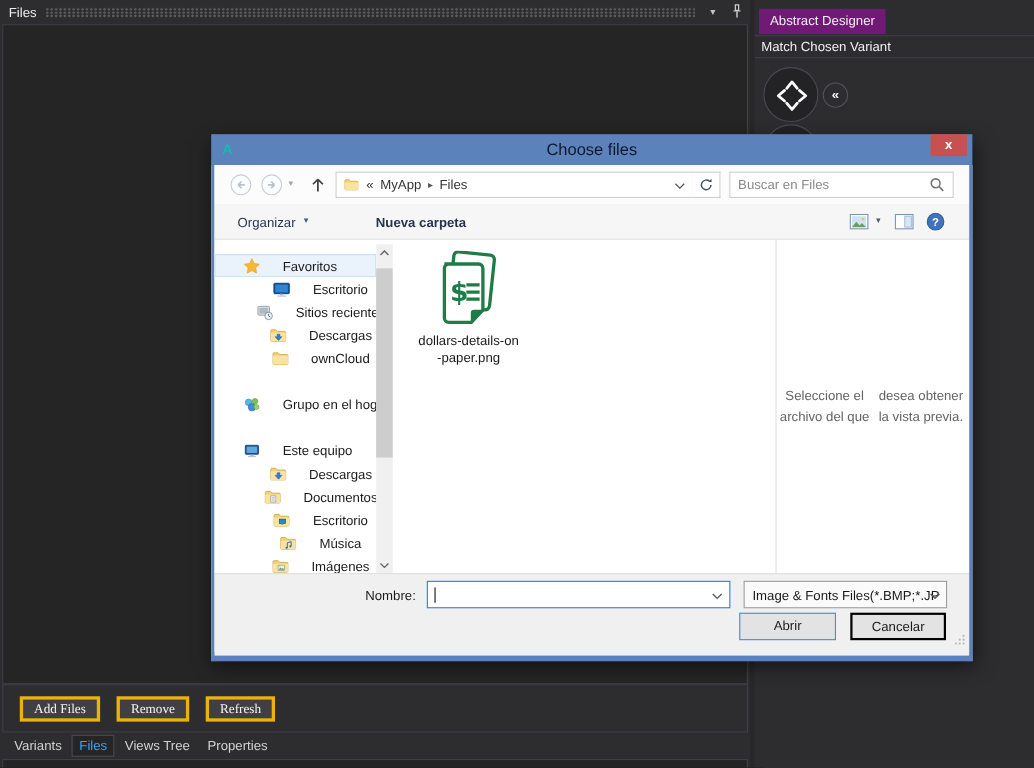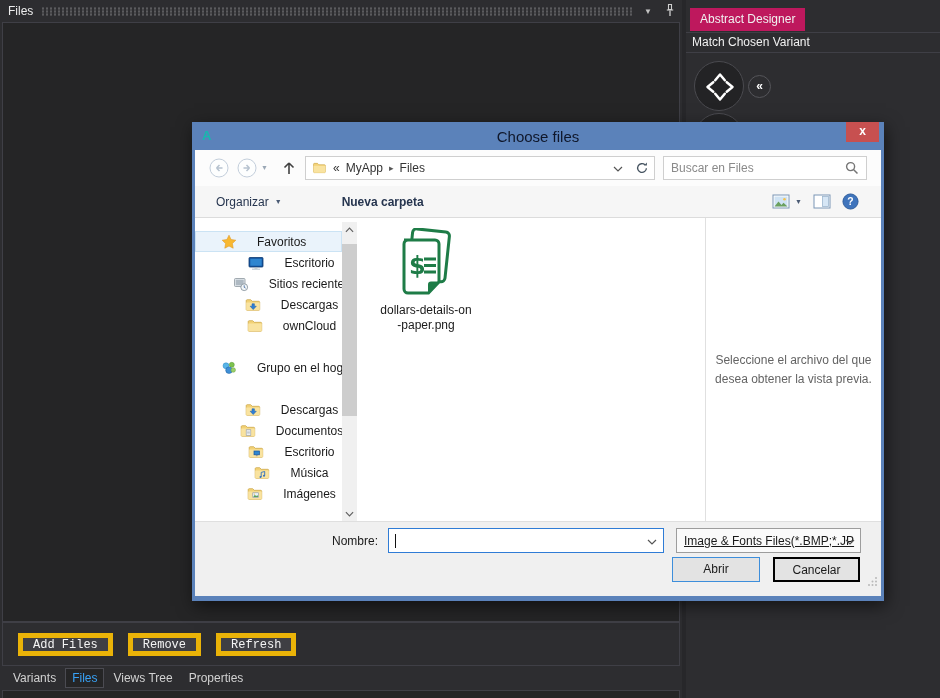--- a/index.html
+++ b/index.html
@@ -15,33 +15,33 @@
   #left-header .ptitle { font-size:12px; color:#ececec; }
   #left-header .dots { flex:1; height:9px; margin-top:1px;
     background-image:radial-gradient(circle, #5b5b5e 1px, transparent 1.3px);
     background-size:4px 3px; }
   #left-header .hchev { font-size:8px; color:#c2c2c2; padding:0 4px; }
   #left-content { position:absolute; left:2px; top:22px; width:678px; height:600px;
     background:#252526; border:1px solid #3f3f46; }
   #left-btnbar { position:absolute; left:2px; top:622px; width:678px; height:44px;
     background:#2d2d30; border:1px solid #3f3f46; display:flex; align-items:center;
     padding-left:15px; gap:15px; }
-  .vs-btn { height:23px; padding:0 10px; background:#3f3f44; border:5px solid #eab308;
-    color:#f5f5f5; font-size:12px; font-family:Liberation Mono, monospace; }
+  .vs-btn { height:23px; padding:0 10px; background:#3f3f44; border:3px solid #eab308;
+    color:#f5f5f5; font-size:12px; font-family:Liberation Serif, serif; }
   #left-tabs { position:absolute; left:2px; top:666px; width:678px; height:24px;
     display:flex; align-items:flex-start; padding:2px 0 0 4px; gap:2px; background:#2d2d30; }
   .ltab { padding:3px 7px; font-size:12px; color:#d2d2d2; }
   .ltab.active { color:#38a1f5; border:1px solid #4b4b52; background:#252526; padding:2px 6px; }
   #left-bottom { position:absolute; left:2px; top:690px; width:678px; height:10px;
     background:#252526; border:1px solid #3f3f46; }
   
   #divider { position:absolute; left:682px; top:0; width:4px; height:698px; background:#27272a; }
   #right-panel { position:absolute; left:686px; top:0; width:254px; height:698px; background:#2d2d30; }
   #right-tab { position:absolute; left:4px; top:8px; height:23px; padding:0 10px;
-    background:#be185d; color:#f1f1f1; font-size:12px; line-height:23px; }
+    background:#701a75; color:#f1f1f1; font-size:12px; line-height:23px; }
   #right-header { position:absolute; left:0; top:32px; width:254px; height:21px;
     background:#2d2d30; border-top:1px solid #3f3f46; border-bottom:1px solid #3f3f46;
     color:#f1f1f1; font-size:12px; line-height:19px; padding-left:6px; }
   #dpad { position:absolute; left:8px; top:61px; width:50px; height:50px; border-radius:50%;
     background:#232325; border:1px solid #4a4a4f; }
   #collapse-btn { position:absolute; left:62px; top:75px; width:23px; height:23px;
     border-radius:50%; border:1px solid #55555a; background:#2d2d30; color:#fff;
     font-size:12px; text-align:center; line-height:21px; font-weight:bold; }
   #partial-circle { position:absolute; left:8px; top:113px; width:50px; height:50px;
     border-radius:50%; background:#232325; border:1px solid #4a4a4f; }
@@ -91,33 +91,33 @@
   .tree-group + .tree-group { margin-top:21px; }
   .ticon { width:16px; height:16px; flex:0 0 16px; }
   #tree-scroll { position:absolute; left:147px; top:4px; width:15px; height:299px; background:#f0f0f0; }
   .sb-arrow { position:absolute; left:0; width:15px; height:15px; display:flex; align-items:center; justify-content:center; }
   #sb-thumb { position:absolute; left:0; top:22px; width:15px; height:172px; background:#cdcdcd; }
   #file-area { position:absolute; left:162px; top:0; width:348px; height:303px; }
   #file-item { position:absolute; left:13px; top:10px; width:112px; text-align:center; }
   #file-item .fname { line-height:15px; }
   #preview-sep { position:absolute; left:510px; top:0; width:1px; height:303px; background:#e0e0e0; }
   #preview { position:absolute; left:511px; top:0; width:175px; height:303px;
-    display:flex; flex-direction:column; align-items:center; justify-content:center;
+    display:flex; flex-direction:row; align-items:center; justify-content:center;
     color:#646464; line-height:1.55; text-align:center; }
   
   #dlg-footer { position:absolute; left:0; top:371px; width:686px; height:72px;
     background:#f0f0f0; border-top:1px solid #dfdfdf; }
   #name-label { position:absolute; left:108px; top:12px; width:75px; text-align:right; }
   #name-combo { position:absolute; left:193px; top:6px; width:276px; height:25px;
     border:1px solid #2f7cd6; background:#fff; display:flex; align-items:center; padding:0 6px; }
   #name-combo .caret { width:1px; height:14px; background:#111; }
   #name-combo .spacer { flex:1; }
   #type-combo { position:absolute; left:481px; top:6px; width:185px; height:25px;
     border:1px solid #9d9d9d; background:#fafafa; display:flex; align-items:center;
-    padding:0 18px 0 7px; white-space:nowrap; overflow:hidden;text-decoration:underline; }
+    padding:0 18px 0 7px; white-space:nowrap; overflow:hidden; }
   #type-combo .cv { position:absolute; right:5px; }
   .win-btn { position:absolute; top:35px; height:25px; background:#e3e3e3; font-size:12px;
     color:#1a1a1a; text-align:center; line-height:23px; font-family:"Liberation Sans", sans-serif; }
   #open-btn { left:477px; width:88px; border:1px solid #3d8edb; }
   #cancel-btn { left:578px; width:87px; border:2px solid #000000; }
   #grip { position:absolute; right:3px; bottom:3px; }
 </style>
 </head>
 <body>
 
@@ -311,20 +311,29 @@
                   <span class="ticon"><svg width="16" height="16" viewBox="0 0 16 16">
                       <circle cx="5" cy="5.8" r="3" fill="#58b5e8" stroke="#2f86c4" stroke-width=".5"></circle>
                       <circle cx="10.8" cy="4.8" r="2.5" fill="#7dc24e" stroke="#549632" stroke-width=".5"></circle>
                       <circle cx="8" cy="10.2" r="3.3" fill="#3f8fd6" stroke="#1f5f9e" stroke-width=".5"></circle>
                       <circle cx="12.2" cy="10" r="2.3" fill="#9bd06b" stroke="#6aa13e" stroke-width=".5"></circle>
                     </svg></span>
                   <span class="tlabel">Grupo en el hogar</span>
                 </div>
               </div>
               <div class="tree-group">
+                <div class="tree-row">
+                  <span class="ticon"><svg width="16" height="16" viewBox="0 0 16 16">
+                      <rect x="2" y="2.8" width="12" height="8.2" rx=".8" fill="#1b4f93" stroke="#123a6e" stroke-width=".7"></rect>
+                      <rect x="3.2" y="4" width="9.6" height="5.8" fill="#5fa8e0"></rect>
+                      <rect x="6.5" y="11" width="3" height="1.4" fill="#9aa4ad"></rect>
+                      <rect x="4.4" y="12.4" width="7.2" height="1.2" fill="#bac4cb"></rect>
+                    </svg></span>
+                  <span class="tlabel">Este equipo</span>
+                </div>
                 <div class="tree-row child">
                   <span class="ticon"><svg width="16" height="16" viewBox="0 0 16 16">
                       <path d="M1.2 3.6c0-.5.4-.9.9-.9h3.6l1.6 1.6h6.5c.5 0 .9.4.9.9v7.2c0 .5-.4.9-.9.9H2.1c-.5 0-.9-.4-.9-.9z" fill="#f3d277" stroke="#c9a23e" stroke-width=".7"></path>
                       <path d="M1.2 5.5h13.6v6.9c0 .5-.4.9-.9.9H2.1c-.5 0-.9-.4-.9-.9z" fill="#f9e3a0"></path>
                       <path d="M7 6.8h2.4v2.4h1.9L8.2 12.6 5.1 9.2H7z" fill="#2f7fd6" stroke="#1d5ca8" stroke-width=".5"></path>
                     </svg></span>
                   <span class="tlabel">Descargas</span>
                 </div>
                 <div class="tree-row child">
                   <span class="ticon"><svg width="16" height="16" viewBox="0 0 16 16">

